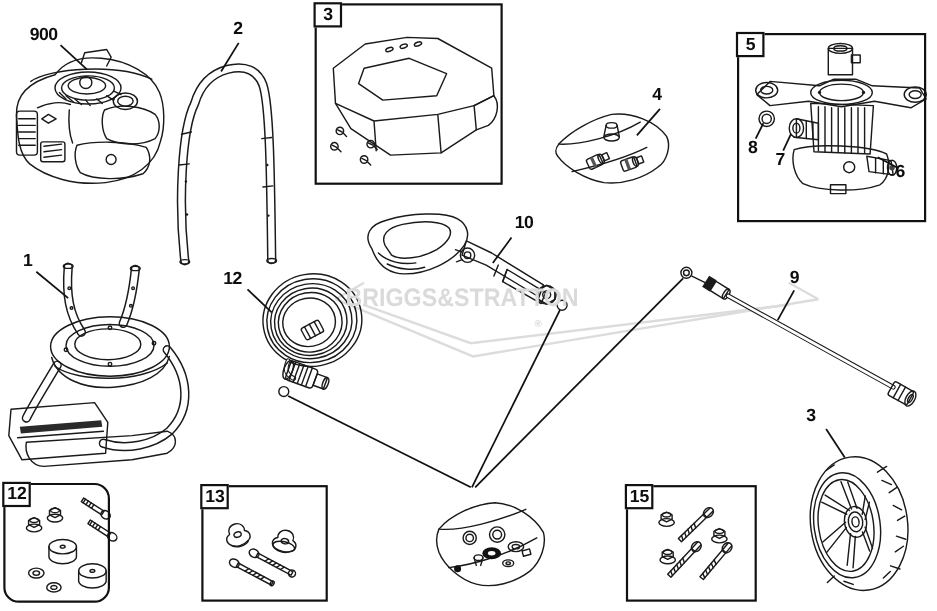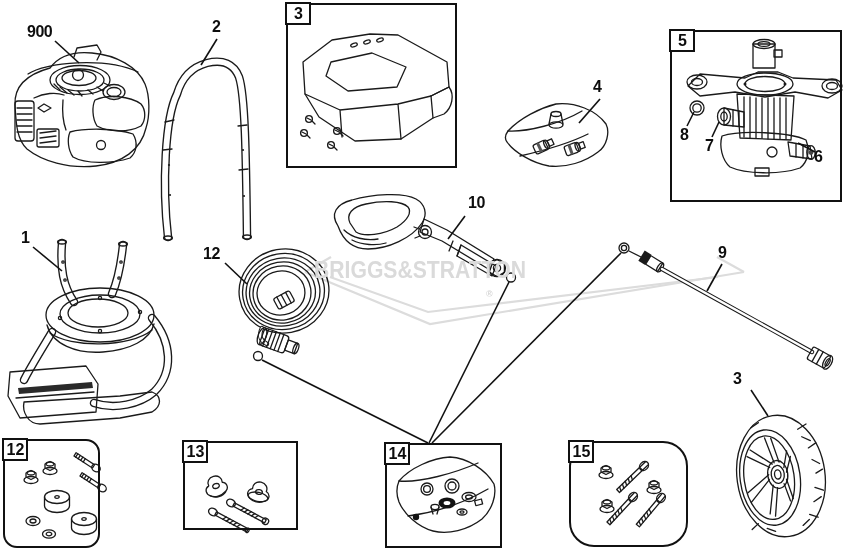--- a/index.html
+++ b/index.html
@@ -429,27 +429,24 @@
 
 <div class="pbox" style="left:286px;top:3px;width:171px;height:165px;">
   <div class="pnum">3</div>
 </div>
 <div class="pbox" style="left:670px;top:30px;width:172px;height:172px;">
   <div class="pnum">5</div>
 </div>
 <div class="pbox" style="left:3px;top:439px;width:97px;height:109px;border-radius:14px;">
   <div class="pnum">12</div>
 </div>
-<div class="pbox" style="left:183px;top:441px;width:115px;height:89px;">
+<div class="pbox" style="left:183px;top:441px;width:115px;height:106px;">
   <div class="pnum">13</div>
 </div>
-<div class="pbox" style="left:385px;top:443px;width:117px;height:105px;">
-  <div class="pnum">14</div>
-</div>
-<div class="pbox" style="left:569px;top:441px;width:119px;height:106px;border-radius:25px;">
+<div class="pbox" style="left:569px;top:441px;width:119px;height:106px;">
   <div class="pnum">15</div>
 </div>
 
 <div class="callout" style="left:27px;top:24px;">900</div>
 <div class="callout" style="left:212px;top:19px;">2</div>
 <div class="callout" style="left:21px;top:230px;">1</div>
 <div class="callout" style="left:593px;top:79px;">4</div>
 <div class="callout" style="left:814px;top:149px;">6</div>
 <div class="callout" style="left:705px;top:138px;">7</div>
 <div class="callout" style="left:680px;top:127px;">8</div>

